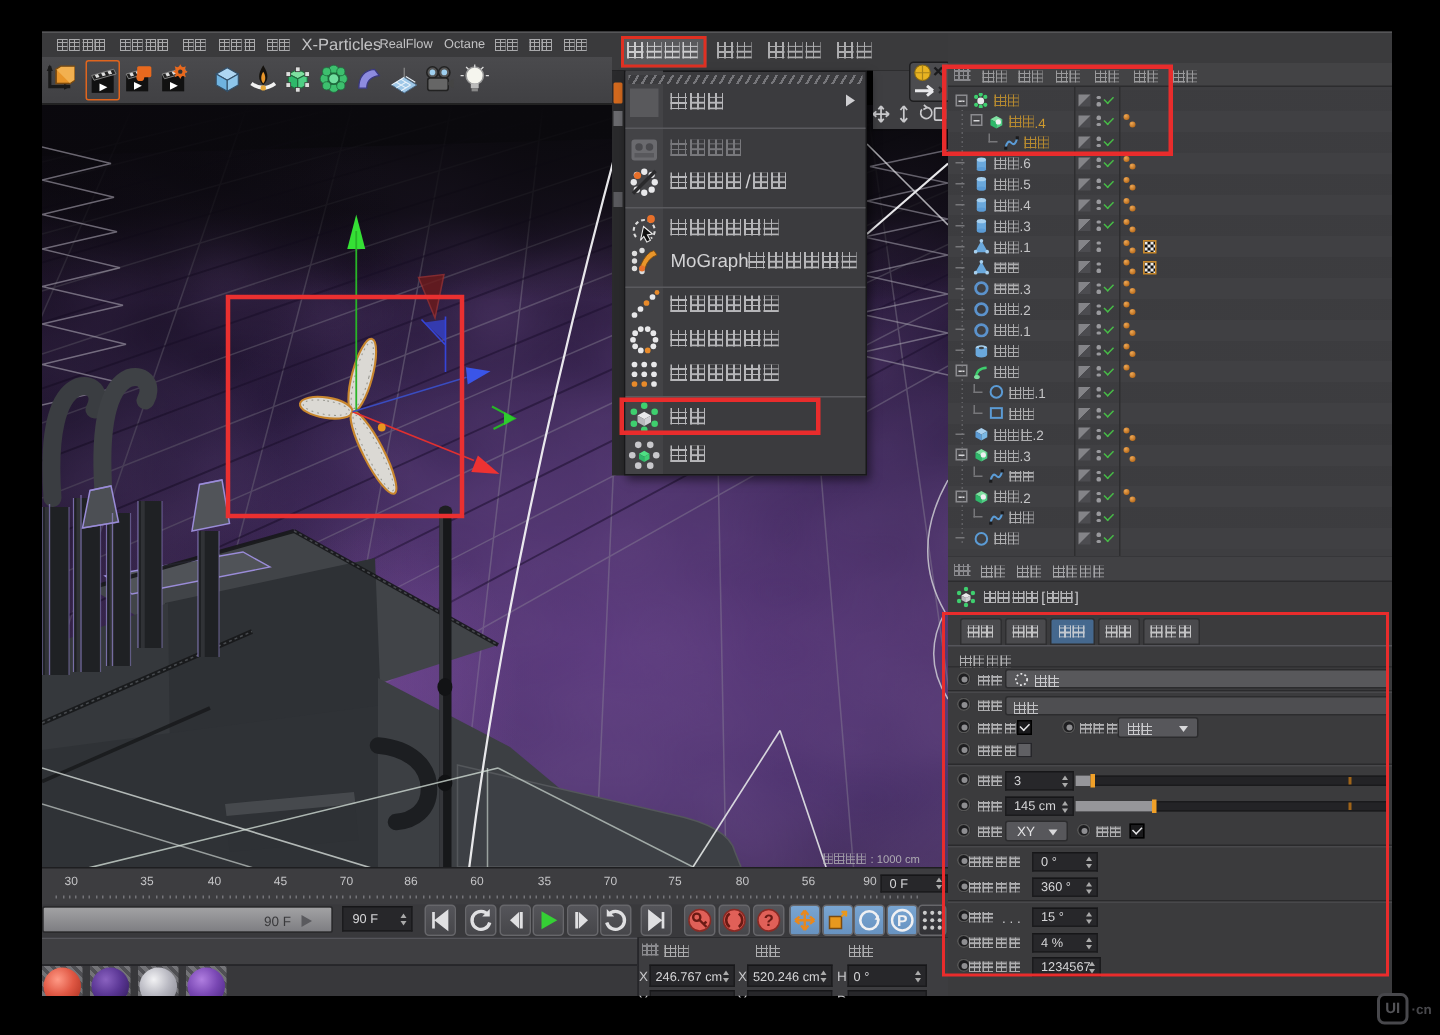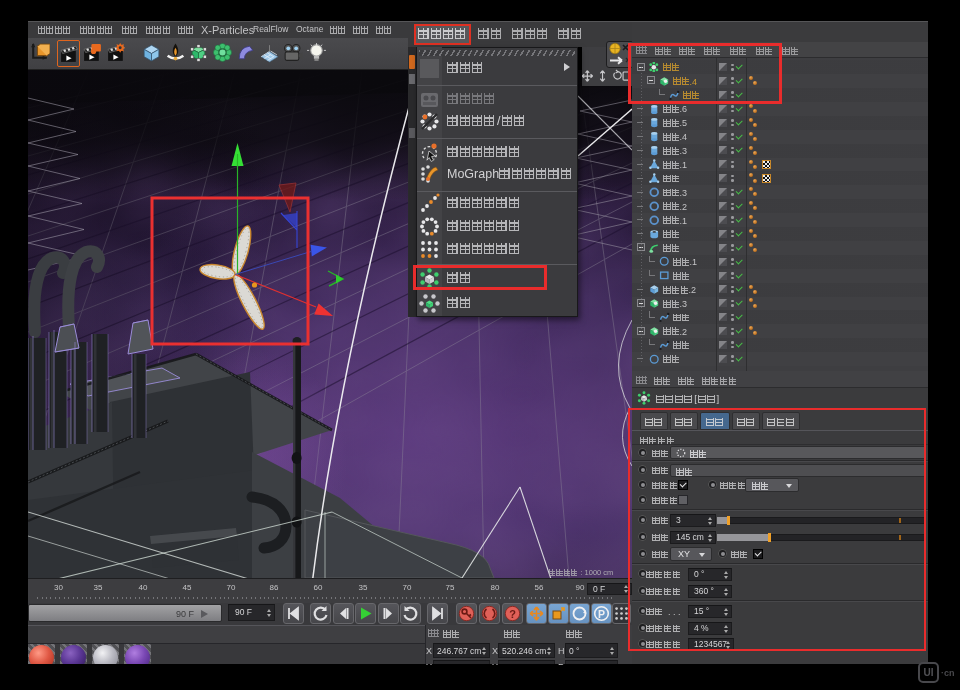--- a/index.html
+++ b/index.html
@@ -718,21 +718,21 @@
 <div class="lbl" style="left:646px;top:607.5px"><b class="z"></b><b class="z"></b></div>
 <div class="lbl" style="left:668px;top:608px;color:#c9c9cb">. . .</div>
 <div class="fld" style="left:688px;top:605px;width:44px;height:13px;line-height:11px;padding-left:5px">15 °<span class="spin"></span></div>
 <div class="rad" style="left:638px;top:623px"></div>
 <div class="lbl" style="left:646px;top:624.5px"><b class="z"></b><b class="z"></b><b class="z"></b><b class="z"></b></div>
 <div class="fld" style="left:688px;top:622px;width:44px;height:13px;line-height:11px;padding-left:5px">4 %<span class="spin"></span></div>
 <div class="rad" style="left:638px;top:639px"></div>
 <div class="lbl" style="left:646px;top:640.5px"><b class="z"></b><b class="z"></b><b class="z"></b><b class="z"></b></div>
 <div class="fld" style="left:688px;top:638px;width:46px;height:13px;line-height:11px;padding-left:5px">1234567<span class="spin"></span></div>
 <div class="ab" style="left:28px;top:578px;width:604px;height:26px;background:#3d3d40;border-top:1px solid #1e1e20"></div>
-<div class="ab" style="left:43px;top:583px;width:20px;text-align:right;font-size:8px;color:#c4c4c6">30</div>
+<div class="ab" style="left:43px;top:583px;width:20px;text-align:left;font-size:8px;color:#c4c4c6">30</div>
 <div class="ab" style="left:88px;top:583px;width:20px;text-align:center;font-size:8px;color:#c4c4c6">35</div>
 <div class="ab" style="left:133px;top:583px;width:20px;text-align:center;font-size:8px;color:#c4c4c6">40</div>
 <div class="ab" style="left:177px;top:583px;width:20px;text-align:center;font-size:8px;color:#c4c4c6">45</div>
 <div class="ab" style="left:221px;top:583px;width:20px;text-align:center;font-size:8px;color:#c4c4c6">70</div>
 <div class="ab" style="left:264px;top:583px;width:20px;text-align:center;font-size:8px;color:#c4c4c6">86</div>
 <div class="ab" style="left:308px;top:583px;width:20px;text-align:center;font-size:8px;color:#c4c4c6">60</div>
 <div class="ab" style="left:353px;top:583px;width:20px;text-align:center;font-size:8px;color:#c4c4c6">35</div>
 <div class="ab" style="left:397px;top:583px;width:20px;text-align:center;font-size:8px;color:#c4c4c6">70</div>
 <div class="ab" style="left:440px;top:583px;width:20px;text-align:center;font-size:8px;color:#c4c4c6">75</div>
 <div class="ab" style="left:485px;top:583px;width:20px;text-align:center;font-size:8px;color:#c4c4c6">80</div>

